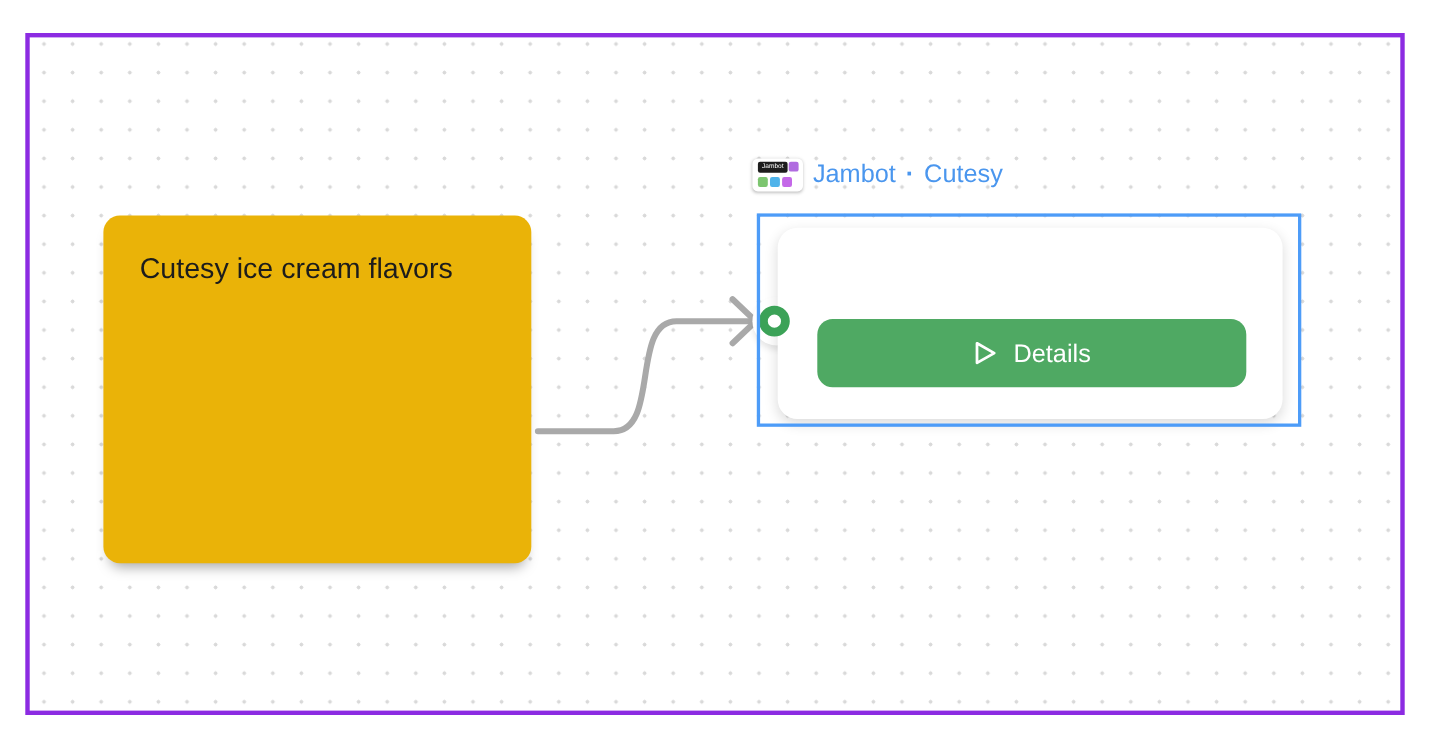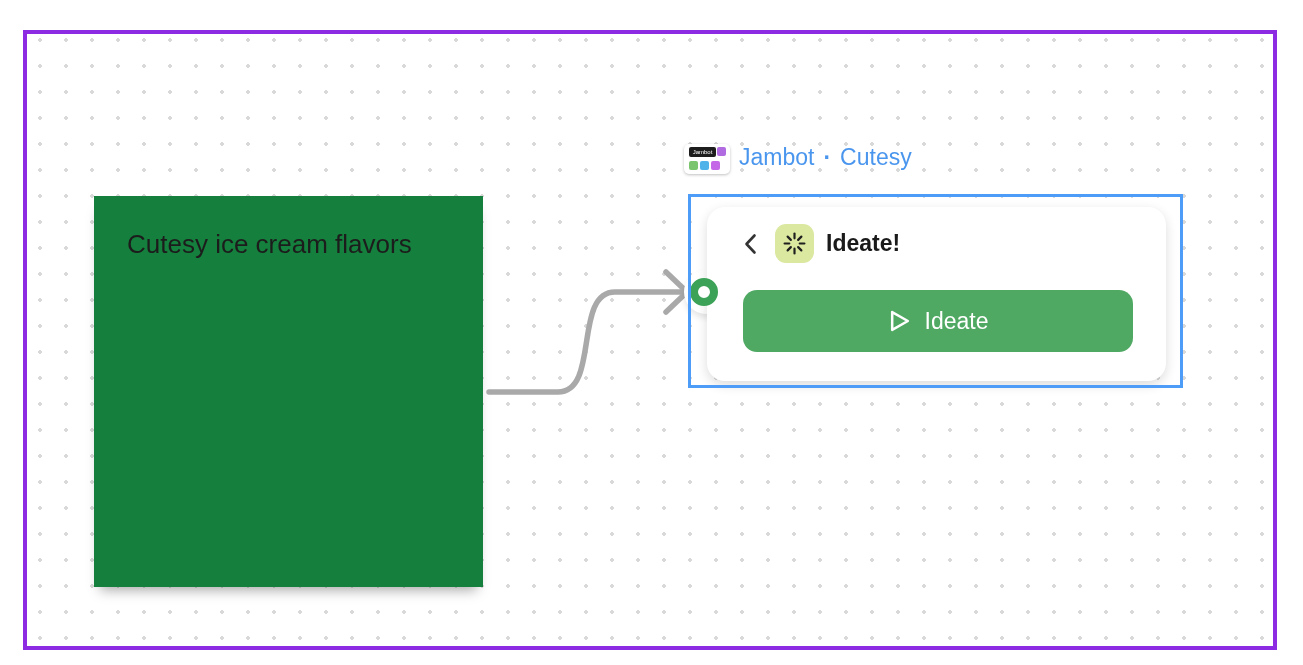--- a/index.html
+++ b/index.html
@@ -10,23 +10,24 @@
   
   .frame{
     position:absolute;left:23px;top:30px;width:1254px;height:620px;
     box-sizing:border-box;border:4px solid #8c2be2;background-color:#ffffff;
     background-image:radial-gradient(circle, #d9d9d9 1.7px, transparent 1.9px);
     background-size:26px 26px;background-position:0px -7px;
     z-index:0;
   }
   
   .sticky{
-    position:absolute;left:94px;top:196px;width:389px;height:391px;
-    background:#15803d;z-index:1;
+    position:absolute;left:94px;top:196px;width:389px;height:316px;
+    background:#eab308;z-index:1;
     box-shadow:0 9px 12px -6px rgba(0,0,0,0.35);
+    border-radius:15px;
   }
   .sticky-text{
     position:absolute;left:33px;top:32px;right:20px;
     font-size:26px;line-height:1.25;color:#1c1c1c;font-weight:400;
   }
   
   .connector-svg{position:absolute;left:0;top:0;z-index:2;pointer-events:none;}
   
   .jambot-toolbar{
     position:absolute;left:684px;top:144px;height:34px;z-index:3;
@@ -106,45 +107,23 @@
     <div class="mini-chip chip-blue"></div>
     <div class="mini-chip chip-violet"></div>
   </div>
   <span class="jambot-link">Jambot</span>
   <span class="jambot-sep">·</span>
   <span class="jambot-link">Cutesy</span>
 </div>
 
 <div class="port-bump"></div>
 <div class="card">
-  <div class="card-header">
-    <div class="back-btn">
-      <svg width="13" height="22" viewBox="0 0 13 22">
-        <polyline points="10.5,2.5 2.5,11 10.5,19.5" fill="none" stroke="#333333" stroke-width="2.6" stroke-linecap="round" stroke-linejoin="round"></polyline>
-      </svg>
-    </div>
-    <div class="header-icon">
-      <svg width="25" height="25" viewBox="0 0 24 24">
-        <g stroke="#1f1f1f" stroke-width="2.1" stroke-linecap="round">
-          <line x1="17" y1="12" x2="21.5" y2="12"></line>
-          <line x1="15.5" y1="8.5" x2="18.6" y2="5.4"></line>
-          <line x1="12" y1="7" x2="12" y2="2.5"></line>
-          <line x1="8.5" y1="8.5" x2="5.4" y2="5.4"></line>
-          <line x1="7" y1="12" x2="2.5" y2="12"></line>
-          <line x1="8.5" y1="15.5" x2="5.4" y2="18.6"></line>
-          <line x1="12" y1="17" x2="12" y2="21.5"></line>
-          <line x1="15.5" y1="15.5" x2="18.6" y2="18.6"></line>
-        </g>
-      </svg>
-    </div>
-    <div class="card-title">Ideate!</div>
-  </div>
   <button class="run-btn">
     <svg width="23" height="24" viewBox="0 0 22 22">
       <polygon points="4,2.5 19,11 4,19.5" fill="none" stroke="#ffffff" stroke-width="2.4" stroke-linejoin="round" stroke-linecap="round"></polygon>
     </svg>
-    <span class="run-label">Ideate</span>
+    <span class="run-label">Details</span>
   </button>
 </div>
 
 <div class="selection"></div>
 
 <div class="port-donut"></div>
 
 </body></html>

